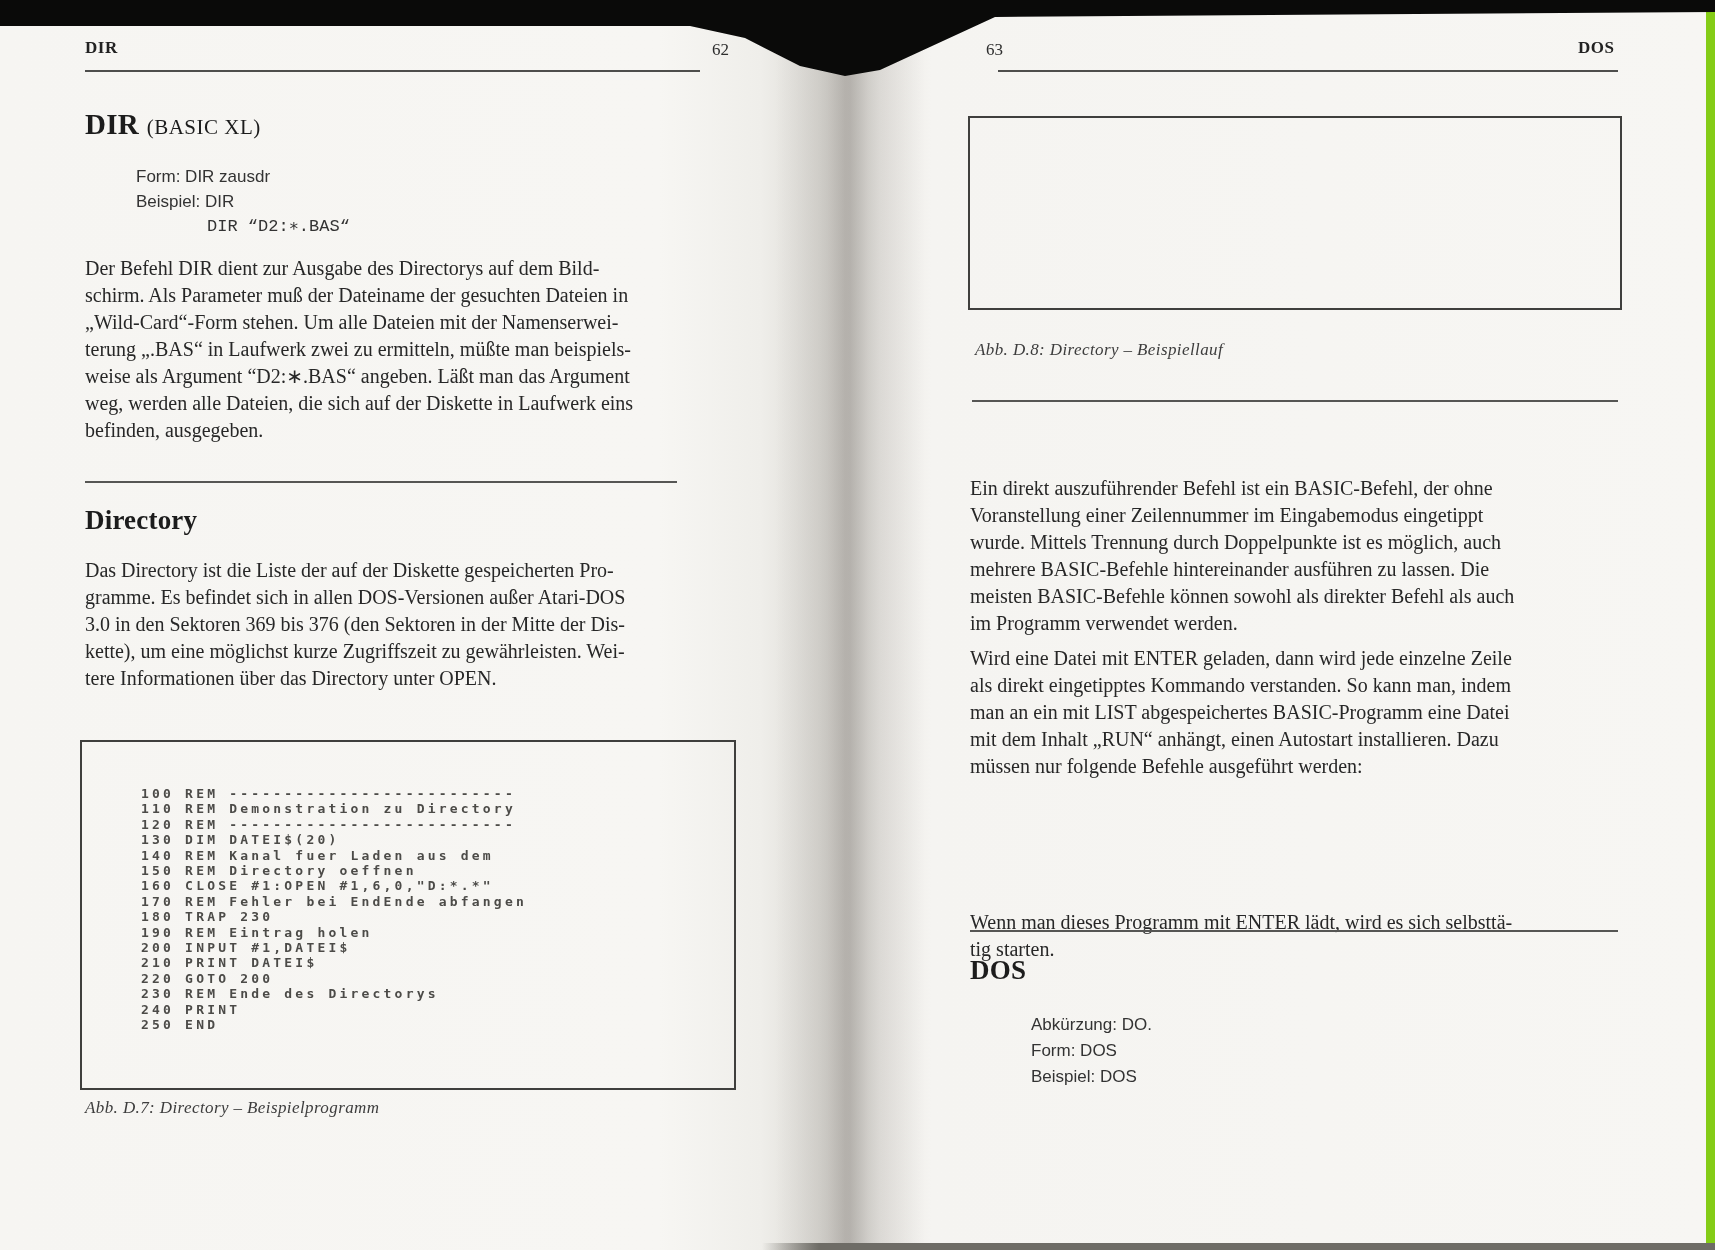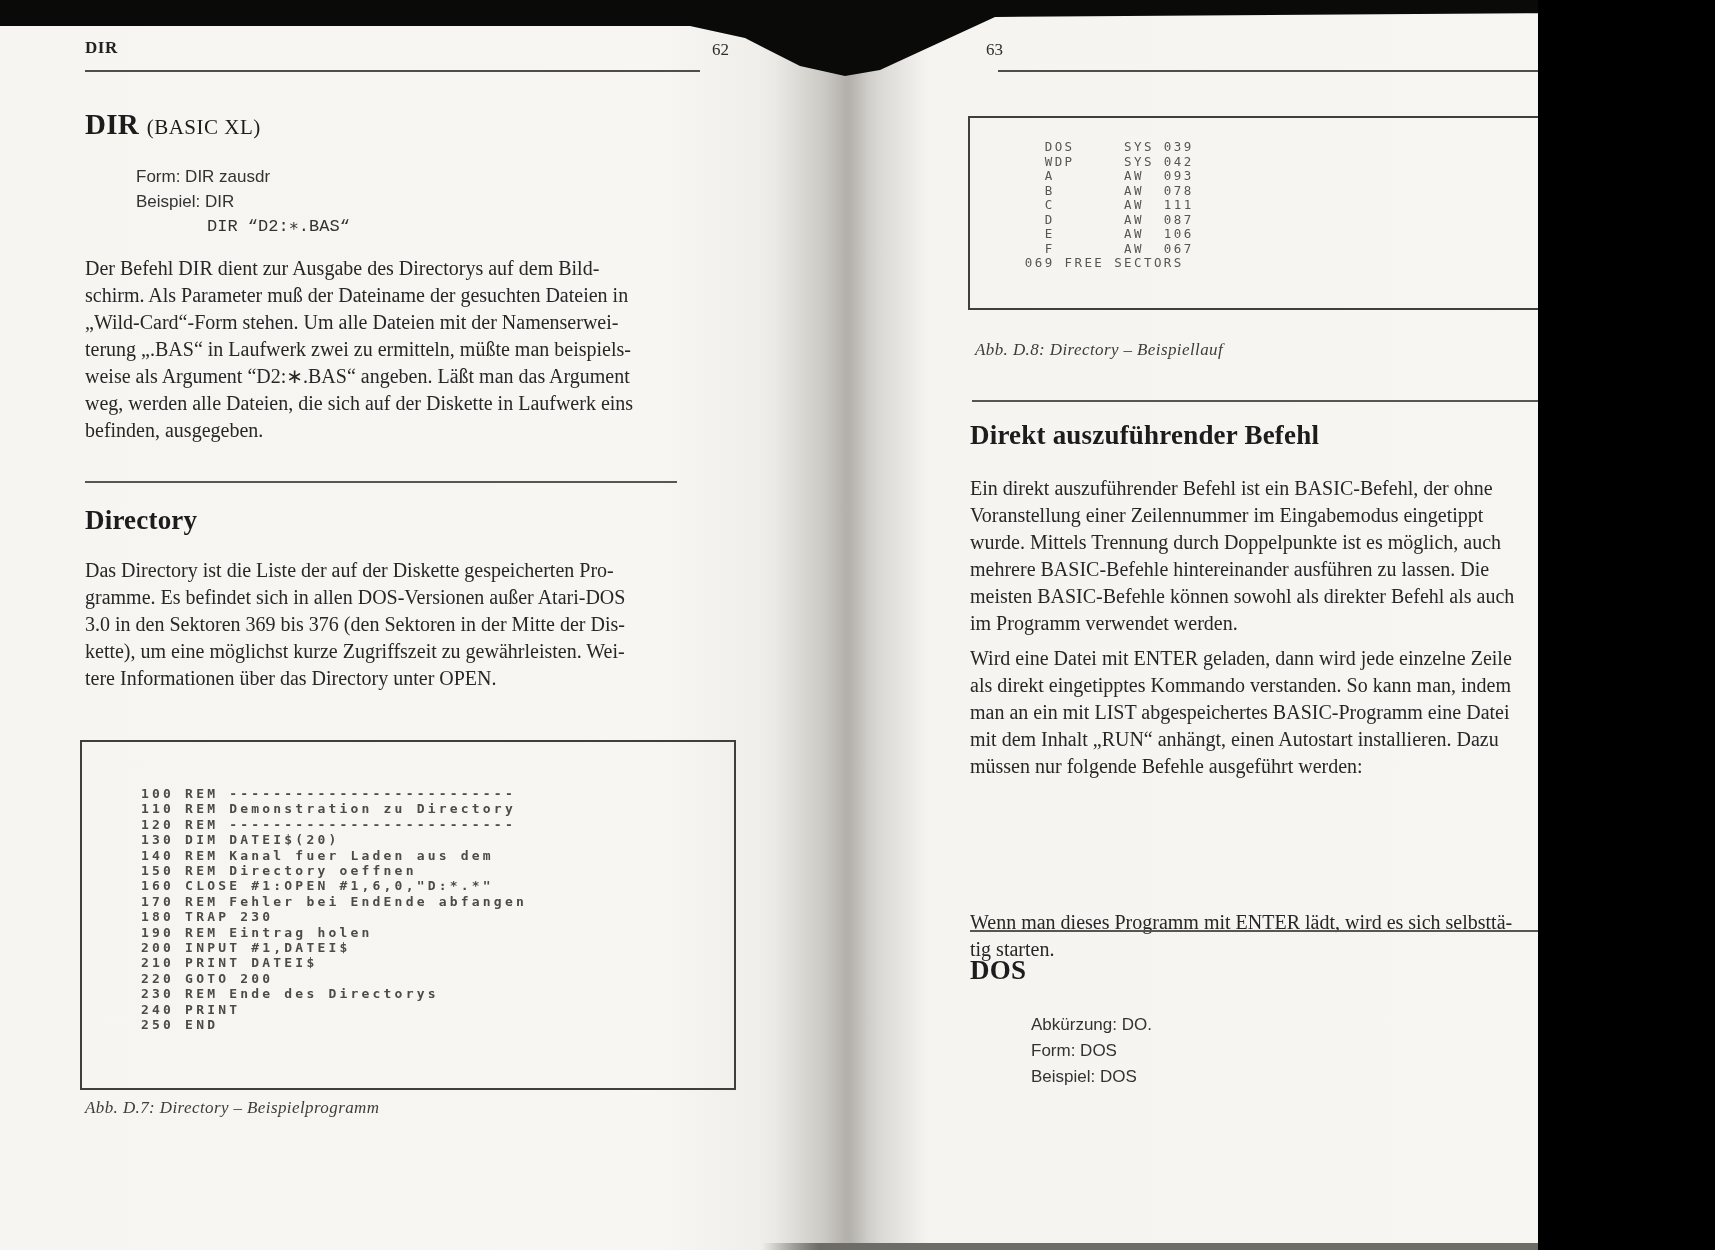--- a/index.html
+++ b/index.html
@@ -1,16 +1,16 @@
 <!DOCTYPE html>
 <html><head>
 <meta charset="utf-8">
 <style>
   html,body{margin:0;padding:0;background:#000;}
-  .screen{position:relative;width:1538px;height:1250px;background:#84cc16;overflow:hidden;
+  .screen{position:relative;width:1715px;height:1250px;background:#84cc16;overflow:hidden;
           font-family:"Liberation Serif",serif;color:#2b2b2b;}
   .page{position:absolute;z-index:1;}
   .page-left{left:0;top:24px;width:845px;height:1226px;
      background:linear-gradient(to right,#f6f5f2 0%,#f7f6f3 78%,#efeeea 90%,#dddbd6 97%,#cfccc7 100%);}
   .page-right{left:845px;top:8px;width:861px;height:1238px;
      background:linear-gradient(to right,#cfccc7 0%,#e9e7e3 4%,#f5f4f1 10%,#f7f6f3 100%);}
   .gutter-shadow{position:absolute;z-index:2;left:775px;top:0;width:150px;height:1250px;pointer-events:none;
      background:linear-gradient(to right,rgba(0,0,0,0) 0%,rgba(60,55,50,0.10) 35%,rgba(60,55,50,0.20) 50%,rgba(60,55,50,0.10) 62%,rgba(0,0,0,0) 100%);}
   .top-band{position:absolute;z-index:3;left:0;top:0;width:1715px;height:85px;background:#0a0a09;
      clip-path:polygon(0 0,1715px 0,1715px 12px,995px 17px,880px 70px,845px 76px,800px 66px,745px 38px,690px 26px,0 26px);}
@@ -97,35 +97,25 @@
 240 PRINT
 250 END</div>
 
   <div class="abs caption" style="left:85px;top:1098px;">Abb. D.7:  Directory – Beispielprogramm</div>
 
   <div class="abs page-num" style="left:968px;top:40px;margin-left:18px;">63</div>
   <div class="abs rule" style="left:998px;top:70px;width:620px;"></div>
   <div class="abs running-head" style="left:1578px;top:38px;">DOS</div>
 
   <div class="abs listing-box" style="left:968px;top:116px;width:650px;height:190px;"></div>
-  <div class="abs code-right" style="left:1005px;top:140px;">    DOS     SYS 039
-    WDP     SYS 042
-    A       AW  093
-    B       AW  078
-    C       AW  111
-    D       AW  087
-    E       AW  106
-    F       AW  067
-  069 FREE SECTORS</div>
 
   <div class="abs caption" style="left:975px;top:340px;">Abb. D.8:  Directory – Beispiellauf</div>
 
   <div class="abs rule-thin" style="left:972px;top:400px;width:646px;"></div>
 
-  <div class="abs h2" style="left:970px;top:420px;">Direkt auszuführender Befehl</div>
 
   <div class="abs para" style="left:970px;top:475px;width:648px;">Ein direkt auszuführender Befehl ist ein BASIC-Befehl, der ohne
 Voranstellung einer Zeilennummer im Eingabemodus eingetippt
 wurde. Mittels Trennung durch Doppelpunkte ist es möglich, auch
 mehrere BASIC-Befehle hintereinander ausführen zu lassen. Die
 meisten BASIC-Befehle können sowohl als direkter Befehl als auch
 im Programm verwendet werden.</div>
 
   <div class="abs para" style="left:970px;top:645px;width:648px;">Wird eine Datei mit ENTER geladen, dann wird jede einzelne Zeile
 als direkt eingetipptes Kommando verstanden. So kann man, indem

